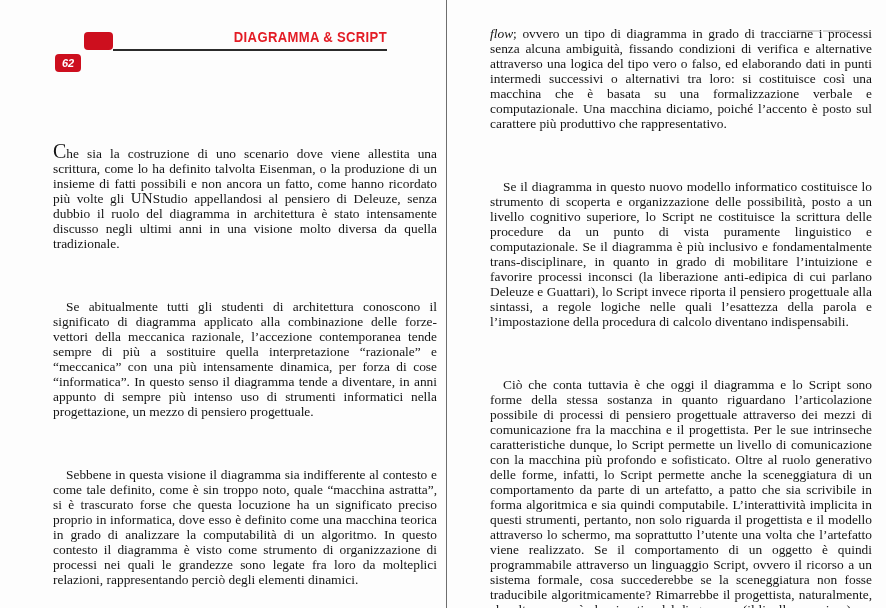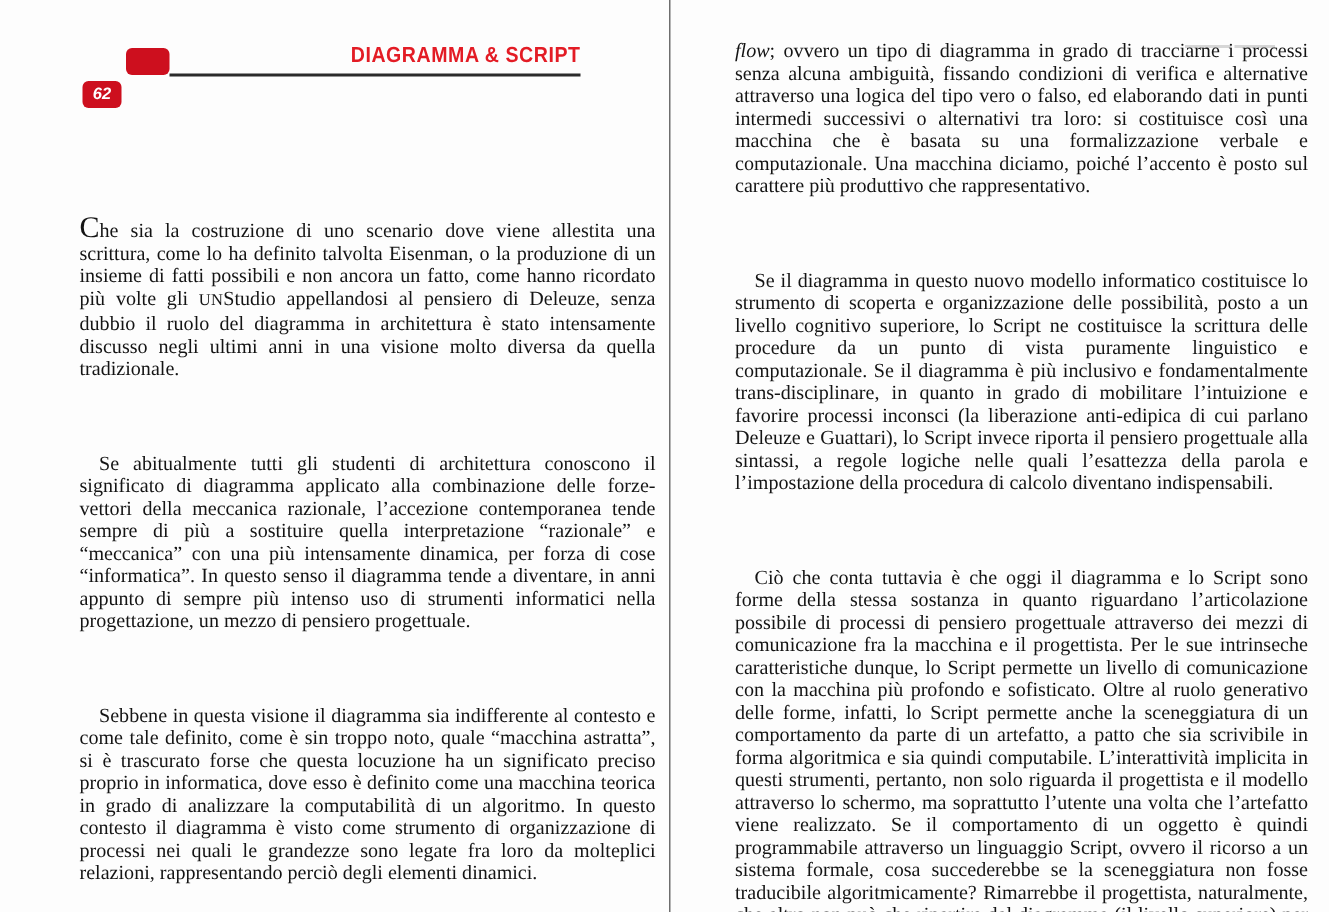--- a/index.html
+++ b/index.html
@@ -31,21 +31,21 @@
   
   .col{
     position:absolute;text-align:justify;font-size:13.4px;line-height:15px;
     color:#141414;
   }
   #leftcol{left:53px;top:146px;width:384px;}
   #rightcol{left:490px;top:26px;width:382px;}
   .col p{margin:0;padding:0;}
   .col p.indent{text-indent:13px;margin-top:48px;}
   .initial{font-size:20px;line-height:0;}
-  .sc{font-size:11px;letter-spacing:.2px;}
+  .sc{font-size:15px;letter-spacing:.2px;}
   .it{font-style:italic;}
   #signature{
     text-align:right;padding-right:38px;font-style:italic;margin-top:2px;
     font-size:13.6px;
   }
 </style>
 </head>
 <body>
 
 <div id="canvas">

